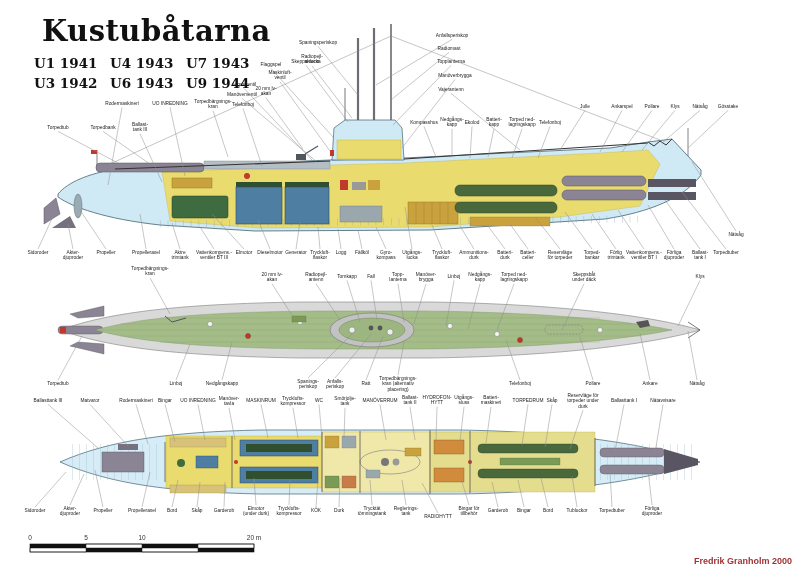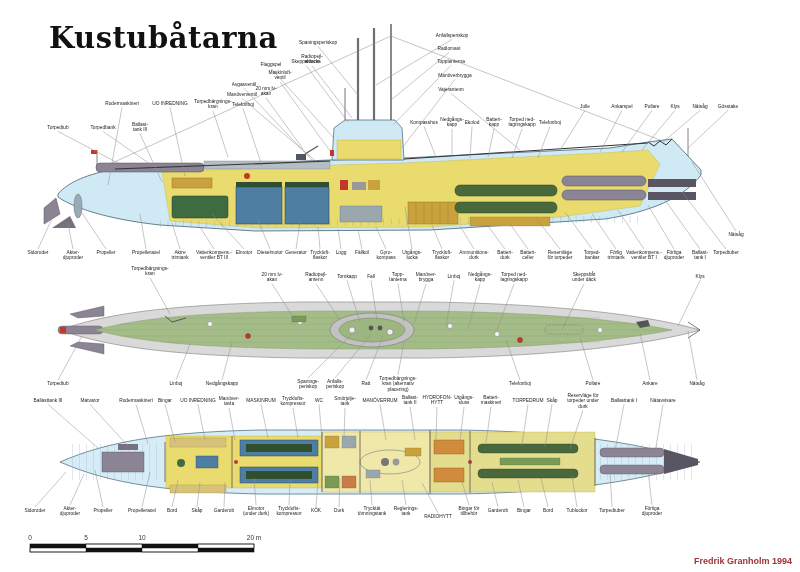--- a/index.html
+++ b/index.html
@@ -1,21 +1,21 @@
 <!DOCTYPE html>
 <html><head>
 <meta charset="utf-8">
 <style>
   html,body{margin:0;padding:0;background:#fff;}
   #page{position:relative;width:800px;height:572px;background:#ffffff;overflow:hidden;
         font-family:"Liberation Sans",sans-serif;}
   #art,#leaders{position:absolute;left:0;top:0;width:800px;height:572px;}
   #leaders line{stroke:#8f8f8f;stroke-width:0.5;}
   #title-block{position:absolute;left:34px;top:8px;}
-  #main-title{margin:15px;font-family:"DejaVu Serif",serif;font-weight:700;font-size:29px;
+  #main-title{margin:8px;font-family:"DejaVu Serif",serif;font-weight:700;font-size:29px;
               color:#111;letter-spacing:0.5px;line-height:1.05;}
   #boat-list{margin-top:3px;font-family:"DejaVu Serif",serif;font-weight:700;font-size:13.5px;color:#111;}
   .boat-row{display:flex;gap:0;line-height:1.45;}
   .boat-cell{width:76px;white-space:pre;}
   .lbl{position:absolute;font-size:4.8px;line-height:1.13;color:#222;text-align:center;
        white-space:pre;transform:translateX(-50%);}
   .tick{position:absolute;font-size:6.5px;color:#333;transform:translateX(-50%);}
   #credit{position:absolute;right:8px;bottom:6px;font-size:9px;font-weight:bold;color:#a03434;}
   #label-layer{position:absolute;left:0;top:0;width:800px;height:572px;}
 </style>
@@ -487,17 +487,27 @@
 djuproder</div>
       <div class="tick" style="left: 30px; top: 534px;">0</div>
       <div class="tick" style="left: 86px; top: 534px;">5</div>
       <div class="tick" style="left: 142px; top: 534px;">10</div>
       <div class="tick" style="left: 254px; top: 534px;">20 m</div>
     </div>
 
   <div id="title-block">
     <h1 id="main-title">Kustubåtarna</h1>
     <div id="boat-list">
+        <div class="boat-row">
+          <span class="boat-cell">U1 1941</span>
+          <span class="boat-cell">U4 1943</span>
+          <span class="boat-cell">U7 1943</span>
+        </div>
+        <div class="boat-row">
+          <span class="boat-cell">U3 1942</span>
+          <span class="boat-cell">U6 1943</span>
+          <span class="boat-cell">U9 1944</span>
+        </div>
       </div>
   </div>
 
-  <div id="credit">Fredrik Granholm 1994</div>
+  <div id="credit">Fredrik Granholm 2000</div>
 </div>
 
 </body></html>

